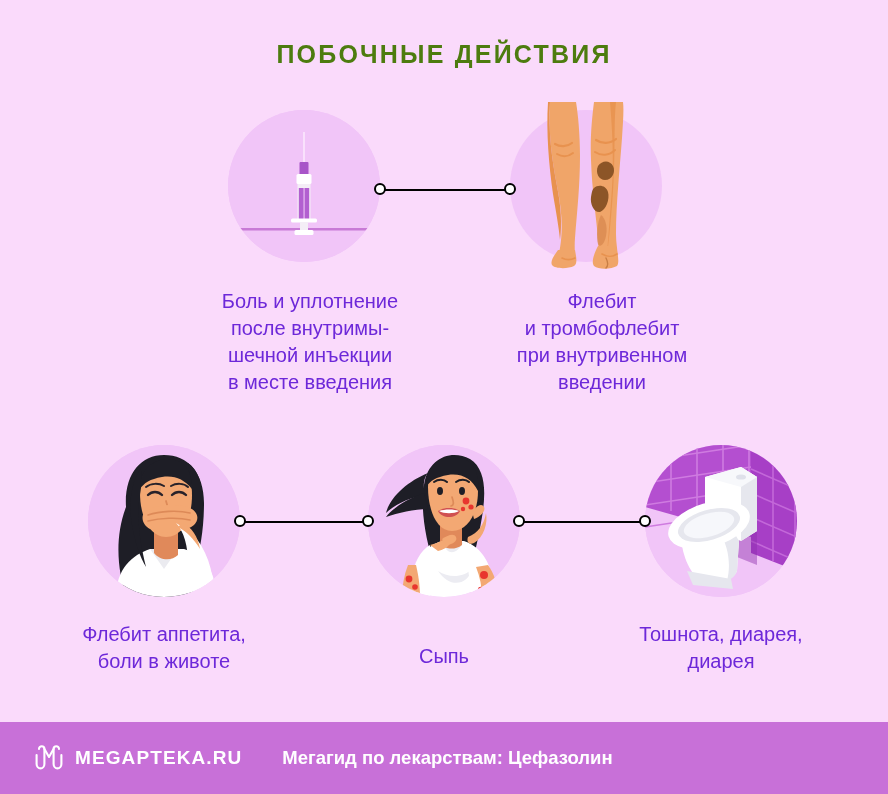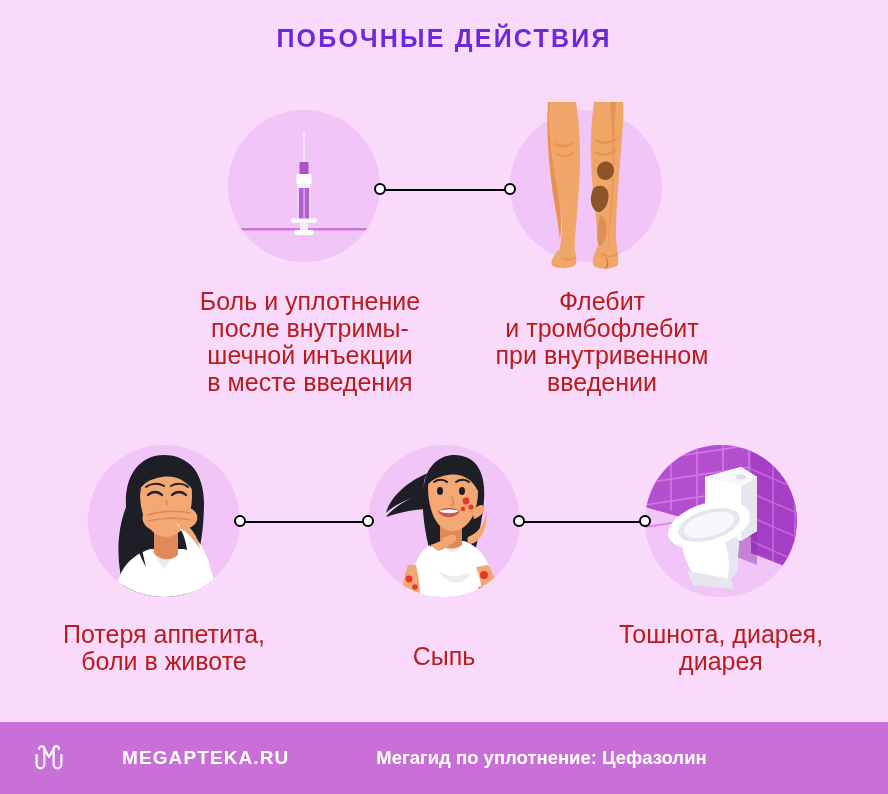--- a/index.html
+++ b/index.html
@@ -18,47 +18,47 @@
   .page {
     position: relative;
     width: 888px;
     height: 794px;
     background: #fadafb;
   }
 
   
   .title {
     position: absolute;
-    top: 24px;
+    top: 40px;
     left: 0;
     width: 888px;
     text-align: center;
     font-size: 25px;
     font-weight: bold;
     letter-spacing: 2.2px;
-    color: #6d28d9;
+    color: #4d7c0f;
     text-transform: uppercase;
   }
 
   
   .item {
     position: absolute;
   }
   .circle {
     position: absolute;
     border-radius: 50%;
     background: #f1c5f8;
     overflow: hidden;
   }
   .caption {
     position: absolute;
     text-align: center;
-    font-size: 25px;
+    font-size: 20px;
     line-height: 27px;
-    color: #b91c1c;
+    color: #6d28d9;
     white-space: pre-line;
   }
 
   
   .connector {
     position: absolute;
     height: 14px;
   }
   .connector .bar {
     position: absolute;
@@ -84,21 +84,20 @@
   
   .footer {
     position: absolute;
     left: 0;
     bottom: 0;
     width: 888px;
     height: 72px;
     background: #c870d8;
     display: flex;
     align-items: center;
-    gap: 47px;
   }
   .footer .logo-mark {
     margin-left: 34px;
     width: 30px;
     height: 30px;
     flex: none;
   }
   .footer .logo-text {
     margin-left: 11px;
     color: #fff;
@@ -263,21 +262,21 @@
                    C96,88 74,90 62,84 C54,80 52,70 58,66 Z" fill="#f3a873"></path>
           <path d="M60,70 C72,66 90,65 102,68" stroke="#dd8a58" stroke-width="1.6" fill="none" stroke-linecap="round"></path>
           <path d="M60,76 C72,73 90,72 102,75" stroke="#dd8a58" stroke-width="1.6" fill="none" stroke-linecap="round"></path>
 
           <path d="M88,78 C96,86 100,102 100,118 L100,152 L126,152
                    C126,124 118,104 104,88 Z" fill="#ffffff"></path>
           <path d="M94,78 C104,82 110,92 112,104 C106,94 98,86 90,82 Z" fill="#f3a873"></path>
         </svg>
       </div>
     </div>
-    <div class="caption" style="left:24px; top:621px; width:280px;">Потеря аппетита,
+    <div class="caption" style="left:24px; top:621px; width:280px;">Флебит аппетита,
 боли в животе</div>
   </div>
 
   <div class="item">
     <div class="circle" style="left:368px; top:445px; width:152px; height:152px;">
       <div class="illu">
         <svg viewBox="0 0 152 152" preserveAspectRatio="xMidYMid slice">
           <rect x="0" y="0" width="152" height="152" fill="#f1c5f8"></rect>
 
           <path d="M56,40 C60,12 84,4 102,14 C118,24 118,48 114,72
@@ -413,16 +412,16 @@
         <path d="M5,6 C5,4.4 6.2,3.3 7.7,3.3 C9.2,3.3 10.4,4.4 10.4,6
                  L10.4,21 C10.4,23.5 8.6,25.4 6.6,25.4
                  C4.3,25.4 2.6,23.4 2.6,21 L2.6,12" fill="none" stroke="#ffffff" stroke-width="2.1" stroke-linecap="round"></path>
         <path d="M25,6 C25,4.4 23.8,3.3 22.3,3.3 C20.8,3.3 19.6,4.4 19.6,6
                  L19.6,21 C19.6,23.5 21.4,25.4 23.4,25.4
                  C25.7,25.4 27.4,23.4 27.4,21 L27.4,12" fill="none" stroke="#ffffff" stroke-width="2.1" stroke-linecap="round"></path>
         <path d="M10.4,6 L15,14 L19.6,6" fill="none" stroke="#ffffff" stroke-width="2.1" stroke-linecap="round" stroke-linejoin="round"></path>
       </svg>
     </div>
     <div class="logo-text">MEGAPTEKA.RU</div>
-    <div class="tagline">Мегагид по уплотнение: Цефазолин</div>
+    <div class="tagline">Мегагид по лекарствам: Цефазолин</div>
   </div>
 
 </div>
 
 </body></html>

